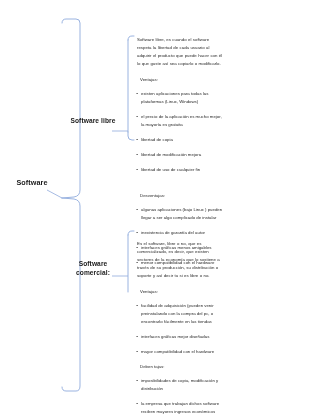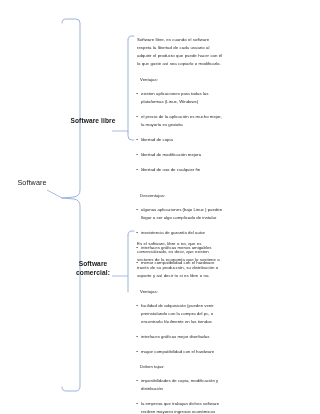--- a/index.html
+++ b/index.html
@@ -16,21 +16,21 @@
 
   
   .brackets{position:absolute;left:0;top:0;width:320px;height:414px;pointer-events:none;}
 
   
   .root-node{
     position:absolute;
     left:6px; top:178px;
     width:52px;
     font-size:7.2px;
-    font-weight:400;
+    font-weight:700;
     color:#1a1a1a;
     text-align:center;
     line-height:1.25;
     letter-spacing:.1px;
   }
 
   
   .branch-label{
     position:absolute;
     width:62px;

